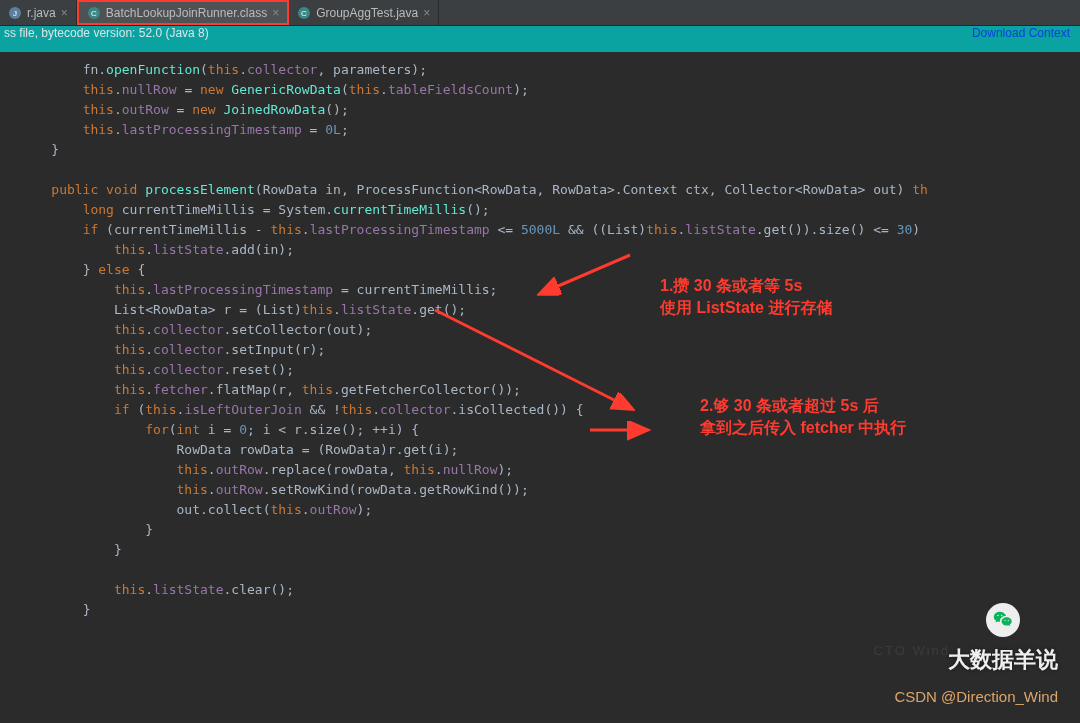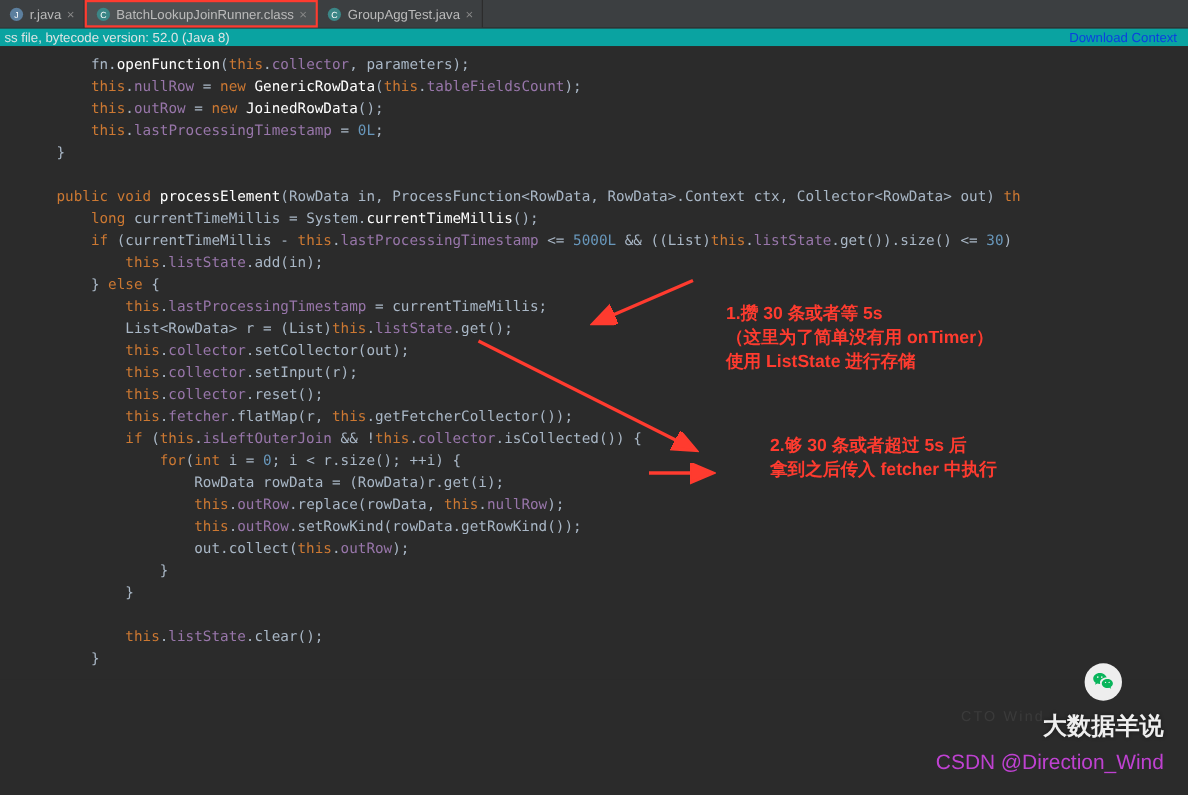--- a/index.html
+++ b/index.html
@@ -37,42 +37,42 @@
   }
   .tab-icon {
     width: 14px; height: 14px;
     display: inline-flex; align-items: center; justify-content: center;
   }
   .close-x { color: #888; font-size: 12px; }
   .notice-bar {
     background: #008b8b;
     background: #1aa1a1;
     background: #0fa7a5;
-    height: 16px;
-    display: flex;
-    align-items: center;
+    height: 26px;
+    display: flex;
+    align-items: flex-start;
     justify-content: space-between;
     padding: 0 10px 0 4px;
     font-family: sans-serif;
     font-size: 12px;
     color: #e8e8e8;
   }
   .notice-bar .left { opacity: 0.95; }
   .notice-bar .right { color: #1b4bdc; color: #2850ff; }
   .editor {
     background: #2b2b2b;
     padding: 8px 0 8px 20px;
     line-height: 20px;
     white-space: pre;
     position: relative;
   }
   .code-line { height: 20px; }
   .kw { color: #cc7832; }
   .lit { color: #6897bb; }
-  .fn { color: #ffffff; }
+  .fn { color: #5eead4; }
   .field { color: #9876aa; }
   .type { color: #a9b7c6; }
   .punct { color: #a9b7c6; }
   .annotation-layer {
     position: absolute;
     top: 0; left: 0; right: 0; bottom: 0;
     pointer-events: none;
   }
   .anno-text {
     position: absolute;
@@ -105,23 +105,23 @@
   }
   .wechat-circle {
     width: 34px; height: 34px; border-radius: 50%;
     background: #fff;
     display: flex; align-items: center; justify-content: center;
   }
   .watermark-csdn {
     position: absolute;
     right: 22px;
     bottom: 18px;
-    color: #d946ef;
-    font-family: sans-serif;
-    font-size: 19px;
+    color: #fdba74;
+    font-family: sans-serif;
+    font-size: 15px;
     opacity: 0.85;
   }
   .faint-wm {
     position: absolute;
     right: 130px;
     bottom: 65px;
     color: #6a6a6a;
     font-family: sans-serif;
     font-size: 13px;
     opacity: 0.25;
@@ -176,21 +176,20 @@
   <svg class="arrow" style="left:530px; top:245px;" width="110" height="60">
     <defs>
         <marker id="ah1" markerWidth="8" markerHeight="8" refX="6" refY="3" orient="auto">
           <path d="M0,0 L7,3 L0,6 Z" fill="#ff3b2f"></path>
         </marker>
       </defs>
     <line x1="100" y1="10" x2="12" y2="48" stroke="#ff3b2f" stroke-width="3" marker-end="url(#ah1)"></line>
   </svg>
   <div class="anno-text" style="left:640px; top:275px;">
     <div>1.攒 30 条或者等 5s</div>
-    <div>（这里为了简单没有用 onTimer）</div>
     <div>使用 ListState 进行存储</div>
   </div>
 
   <svg class="arrow" style="left:415px; top:300px;" width="230" height="120">
     <defs>
         <marker id="ah2" markerWidth="8" markerHeight="8" refX="6" refY="3" orient="auto">
           <path d="M0,0 L7,3 L0,6 Z" fill="#ff3b2f"></path>
         </marker>
       </defs>
     <line x1="20" y1="10" x2="215" y2="108" stroke="#ff3b2f" stroke-width="3" marker-end="url(#ah2)"></line>

